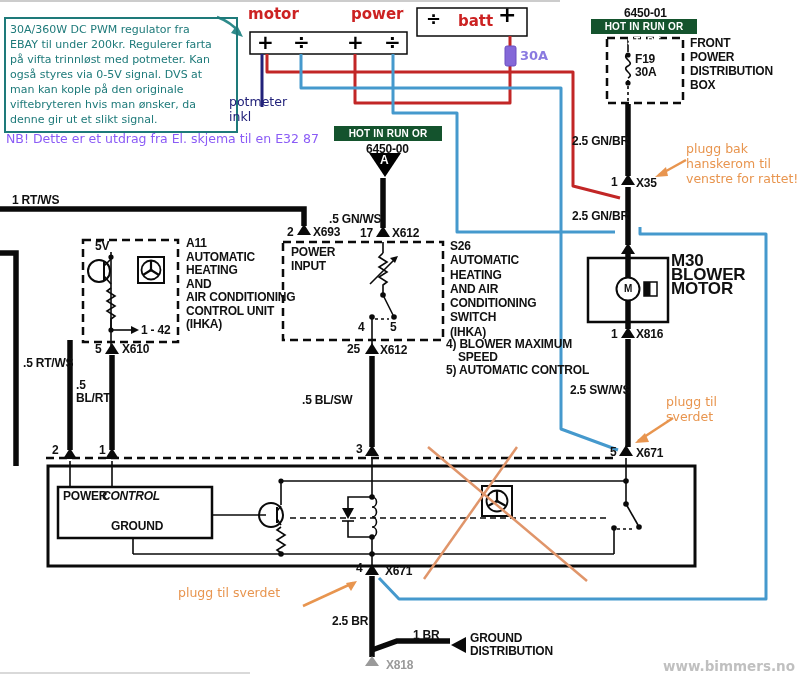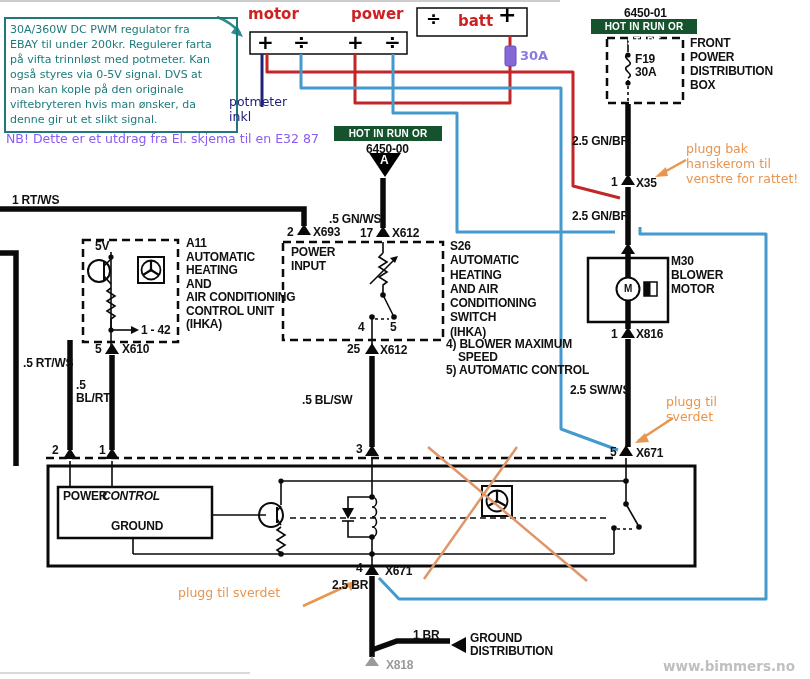--- a/index.html
+++ b/index.html
@@ -3,21 +3,21 @@
 <meta charset="utf-8">
 <style>
   html,body{margin:0;padding:0;background:#fff;}
   .stage{position:relative;width:810px;height:679px;background:#ffffff;overflow:hidden;
          font-family:"Liberation Sans",sans-serif;}
   .stage svg{position:absolute;left:0;top:0;}
   .lbl{position:absolute;font-family:"Liberation Sans",sans-serif;font-weight:bold;color:#111;
        white-space:pre-line;line-height:1.2;}
   .sz10{font-size:12px;letter-spacing:-0.2px;}
   .sz105{font-size:12px;letter-spacing:-0.2px;}
-  .sz11{font-size:12px;letter-spacing:-0.2px;}
+  .sz11{font-size:17px;letter-spacing:-0.2px;}
   .u{}
   .lh135{line-height:13.5px;} .lh143{line-height:14.3px;} .lh14{line-height:14px;}
   .lh162{line-height:16.2px;} .lh13{line-height:13px;} .lh125{line-height:12.5px;}
   .infobox{position:absolute;left:4px;top:17px;width:222px;height:106px;border:2px solid #1e7a7a;
            color:#1e7a7a;font:11px/15px "DejaVu Sans",sans-serif;padding:3px 4px;white-space:pre-line;}
   .nbnote{position:absolute;left:6px;top:131px;color:#8b5cf6;font:12.5px "DejaVu Sans",sans-serif;}
   .redlbl{color:#cc2222;font:bold 15px "DejaVu Sans",sans-serif;}
   .orange{color:#e8954f;font:12.5px/15px "DejaVu Sans",sans-serif;white-space:pre-line;}
   .navy{color:#22227a;font:12.5px/15px "DejaVu Sans",sans-serif;white-space:pre-line;}
   .purpletxt{color:#8a7ae0;font:bold 13px "DejaVu Sans",sans-serif;}
@@ -298,20 +298,20 @@
 <div class="lbl sz10" style="left:52px;top:443px;">2</div>
 <div class="lbl sz10" style="left:99px;top:443px;">1</div>
 <div class="lbl sz10" style="left:356px;top:442px;">3</div>
 <div class="lbl sz105" style="left:63px;top:489px;">POWER</div>
 <div class="lbl sz105" style="left:102px;top:489px;font-style:italic;">CONTROL</div>
 <div class="lbl sz105" style="left:111px;top:519px;">GROUND</div>
 
 <div class="lbl sz10" style="left:356px;top:561px;">4</div>
 <div class="lbl sz10 u" style="left:385px;top:564px;">X671</div>
 <div class="lbl orange" style="left:178px;top:585px;">plugg til sverdet</div>
-<div class="lbl sz105" style="left:332px;top:578px;">2.5 BR</div>
+<div class="lbl sz105" style="left:332px;top:614px;">2.5 BR</div>
 <div class="lbl sz105" style="left:413px;top:628px;">1 BR</div>
 <div class="lbl sz105 lh13" style="left:470px;top:632px;">GROUND
 DISTRIBUTION</div>
 <div class="lbl sz10 u gray" style="left:386px;top:658px;">X818</div>
 <div class="site">www.bimmers.no</div>
 
 </div>
 
 </body></html>

